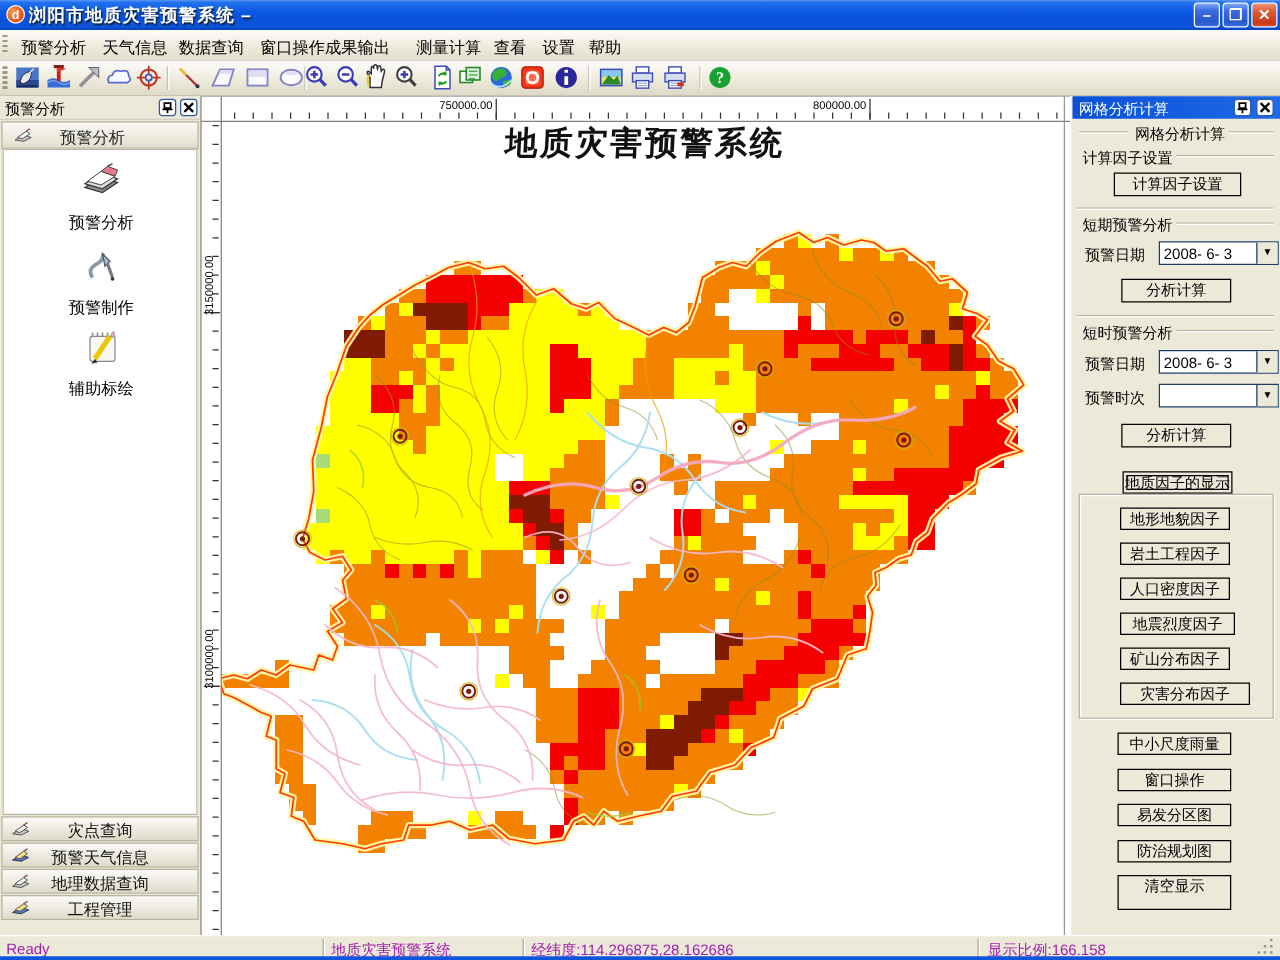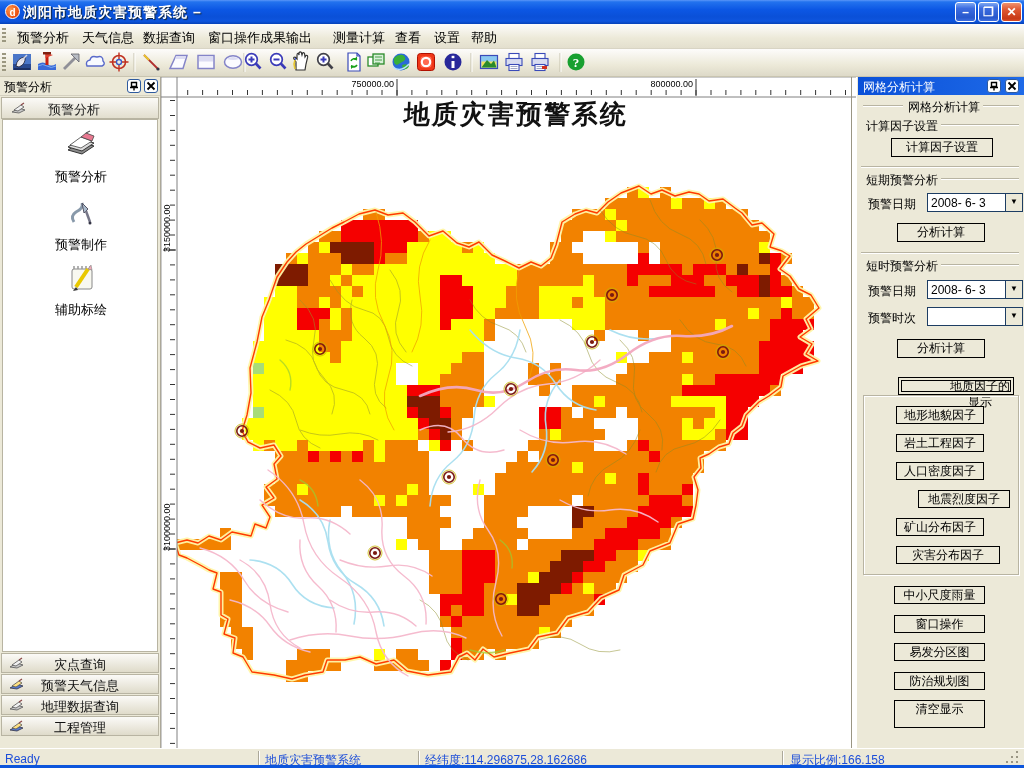--- a/index.html
+++ b/index.html
@@ -59,21 +59,21 @@
 .btn{position:absolute;border:1px solid #000;background:#ECE9D8;font-size:12px;color:#000;
  text-align:center;font-family:"Liberation Sans",sans-serif;}
 .btn.d{outline:1px solid #000;outline-offset:-4px;}
 .combo{position:absolute;height:19px;background:#fff;border:1px solid #1D3D63;}
 .combo .v{position:absolute;left:3px;top:2px;font-size:12px;}
 .combo .a{position:absolute;right:0px;top:0px;width:17px;height:17px;background:#ECE9D8;
  border-left:1px solid #1D3D63;text-align:center;font-size:8px;line-height:16px;color:#000;}
 .gbox{position:absolute;border:1px solid #B8B4A2;box-shadow:inset 1px 1px 0 #fff, 1px 1px 0 #fff;}
 
 #statusbar{left:0;top:748px;width:1024px;height:20px;background:#ECE9D8;border-top:1px solid #fff;}
-#statusbar .s{position:absolute;top:3px;font-size:12px;color:#1d4ed8;}
+#statusbar .s{position:absolute;top:3px;font-size:12px;color:#a21caf;}
 #statusbar .sep{position:absolute;top:2px;height:15px;width:2px;border-left:1px solid #ACA899;border-right:1px solid #fff;}
 #bluebottom{left:0;top:765px;width:1024px;height:3px;background:#0C55DC;}
 </style></head>
 <body>
 <div id="win">
  <div class="abs" id="titlebar">
    <div id="appicon">d</div>
    <div class="txt">浏阳市地质灾害预警系统  –</div>
    <div class="winbtn b" style="left:955px;">–</div>
    <div class="winbtn b" style="left:978px;">❐</div>
@@ -902,26 +902,26 @@
    <div class="rp-lab" style="left:8px;top:206px;">预警日期</div>
    <div class="combo" style="left:70px;top:203px;width:96px;">
         <span class="v">2008- 6- 3</span>
         <span class="a">▼</span>
       </div>
    <div class="rp-lab" style="left:8px;top:233px;">预警时次</div>
    <div class="combo" style="left:70px;top:230px;width:96px;">
         <span class="a">▼</span>
       </div>
    <div class="btn" style="left:40px;top:262px;width:88px;height:19px;line-height:17px;">分析计算</div>
-   <div class="btn d" style="left:41px;top:300px;width:116px;height:18px;line-height:16px;padding-left:48px;">地质因子的显示</div>
+   <div class="btn d" style="left:41px;top:300px;width:88px;height:18px;line-height:16px;">地质因子的显示</div>
    <div class="gbox" style="left:6px;top:318px;width:156px;height:180px;"></div>
    <div class="btn" style="left:39px;top:329px;width:88px;height:18px;line-height:16px;">地形地貌因子</div>
    <div class="btn" style="left:39px;top:357px;width:88px;height:18px;line-height:16px;">岩土工程因子</div>
    <div class="btn" style="left:39px;top:385px;width:88px;height:18px;line-height:16px;">人口密度因子</div>
-   <div class="btn" style="left:39px;top:413px;width:92px;height:18px;line-height:16px;margin-left:22px;">地震烈度因子</div>
+   <div class="btn" style="left:39px;top:413px;width:92px;height:18px;line-height:16px;">地震烈度因子</div>
    <div class="btn" style="left:39px;top:441px;width:88px;height:18px;line-height:16px;">矿山分布因子</div>
    <div class="btn" style="left:39px;top:469px;width:104px;height:18px;line-height:16px;">灾害分布因子</div>
    <div class="btn" style="left:37px;top:509px;width:91px;height:18px;line-height:16px;">中小尺度雨量</div>
    <div class="btn" style="left:37px;top:538px;width:91px;height:18px;line-height:16px;">窗口操作</div>
    <div class="btn" style="left:37px;top:566px;width:91px;height:18px;line-height:16px;">易发分区图</div>
    <div class="btn" style="left:37px;top:595px;width:91px;height:18px;line-height:16px;">防治规划图</div>
    <div class="btn" style="left:37px;top:623px;width:91px;height:28px;line-height:16px;">清空显示</div>
  </div>
  <div class="abs" id="statusbar">
    <div class="s" style="left:5px;">Ready</div>

